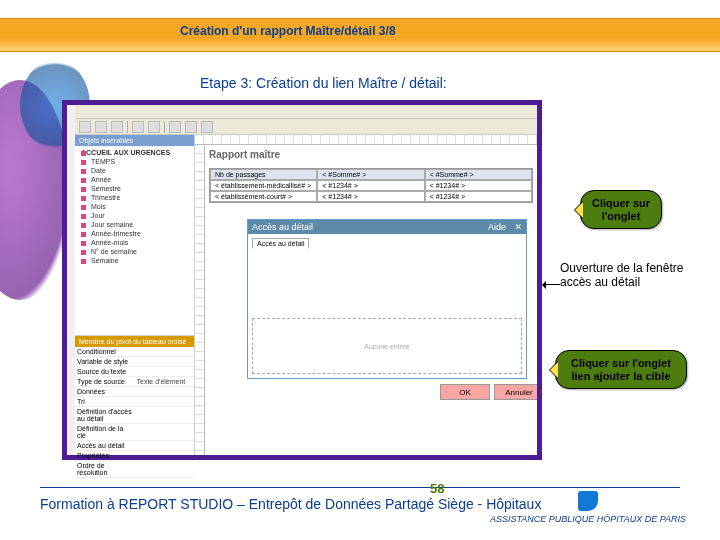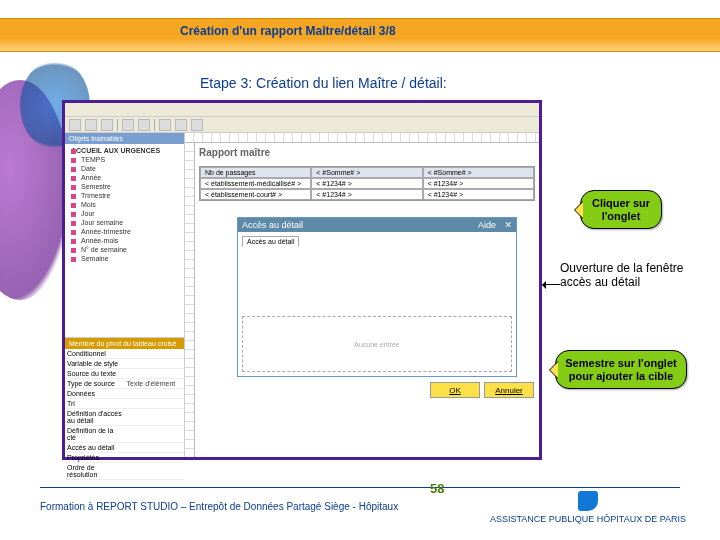--- a/index.html
+++ b/index.html
@@ -20,21 +20,21 @@
            border-radius: 50%; opacity: .7; }
   .blob2 { position: absolute; left: 20px; top: 60px; width: 70px; height: 90px;
            background: radial-gradient(circle, #1278d6 0%, #0a4f96 70%, transparent 75%);
            border-radius: 50%; opacity: .6; }
 
   .step-label { position: absolute; top: 75px; left: 200px;
                 color: #0b3d91; font-weight: normal; font-size: 14px; }
 
   
   .app { position: absolute; top: 100px; left: 62px; width: 480px; height: 360px;
-         border: 3px solid #4c1d95; background: #f0f0f0; font-size: 8px; }
+         border: 5px solid #4c1d95; background: #f0f0f0; font-size: 8px; padding-left: 8px; }
   .menubar { height: 14px; background: #ece9d8; border-bottom: 1px solid #ccc;
              display: flex; gap: 4px; padding: 1px 4px; }
   .toolbar { height: 16px; background: #ece9d8; border-bottom: 1px solid #ccc;
              display: flex; gap: 4px; padding: 1px 4px; align-items: center; }
   .toolbar .icon-btn { width: 12px; height: 12px; background: #ddd;
                        border: 1px solid #bbb; }
   .sep { width: 1px; height: 12px; background: #aaa; }
 
   .body3 { display: flex; height: calc(100% - 30px); }
 
@@ -82,21 +82,21 @@
   .tab.active { background: #fff; border-bottom: 1px solid #fff; }
   .detail-drop { position: absolute; bottom: 4px; left: 4px; right: 4px; height: 56px;
                  border: 1px dashed #aaa; display: flex; align-items: center;
                  justify-content: center; color: #aaa; font-size: 7px; }
   .detail-ok { position: absolute; right: 36px; bottom: -22px;
                width: 50px; height: 16px; font-size: 8px; }
   .detail-cancel { position: absolute; right: -18px; bottom: -22px;
                    width: 50px; height: 16px; font-size: 8px; }
 
   
-  .callout { position: absolute; background: #84cc16; border: 1.5px solid #000;
+  .callout { position: absolute; background: #4d7c0f; border: 1.5px solid #000;
              border-radius: 14px; font-size: 11px; font-weight: bold;
              text-align: center; padding: 6px 8px; line-height: 1.15;
              box-shadow: 1px 1px 2px rgba(0,0,0,.3); }
   .callout::after { content: ""; position: absolute; width: 0; height: 0; }
 
   #callout1 { top: 190px; left: 580px; width: 82px; }
   #callout1::after { left: -14px; top: 50%; transform: translateY(-50%);
                      border: 8px solid transparent; border-right-color: #ffe24d; }
   #callout1::before { content: ""; position: absolute; left: -16px; top: 50%;
                       transform: translateY(-50%); border: 9px solid transparent;
@@ -113,29 +113,29 @@
   #callout2::after { left: -14px; top: 50%; transform: translateY(-50%);
                      border: 8px solid transparent; border-right-color: #ffe24d; }
   #callout2::before { content:""; position:absolute; left:-16px; top:50%;
                       transform: translateY(-50%); border:9px solid transparent;
                       border-right-color:#000; }
 
   
   .footer-rule { position: absolute; left: 40px; right: 40px; bottom: 52px;
                  height: 1px; background: #0b3d91; }
   .footer-text { position: absolute; left: 40px; bottom: 28px;
-                 font-size: 10px; color: #0b3d91; }
+                 font-size: 14px; color: #0b3d91; }
   .slide-num { position: absolute; left: 430px; bottom: 44px;
                font-size: 13px; color: #4d7c0f; font-weight: bold; }
   .logo { position: absolute; right: 34px; bottom: 16px; font-size: 9px;
-          color: #0b3d91; text-align: center; line-height: 1.0; }
+          color: #0b3d91; text-align: center; line-height: 1.0; font-style: italic; }
   .logo-icon { width: 20px; height: 20px; background: #1278d6; display:inline-block;
                border-radius: 3px 3px 10px 3px; margin-bottom: 2px; }
 
-  button.win { background: #fde047; border: 1px solid #999; text-decoration: underline; }
+  button.win { background: #fca5a5; border: 1px solid #999; }
 </style>
 </head>
 <body>
 
 <div class="slide">
 
   <div class="header-bar"></div>
   <h1 class="slide-title">Création d'un rapport Maître/détail 3/8</h1>
 
   <div class="blob1"></div>
@@ -268,21 +268,21 @@
         </div>
       </div>
     </div>
   </div>
 
   <div id="callout1" class="callout">Cliquer sur l'onglet</div>
 
   <div class="note-arrow"></div>
   <div class="note">Ouverture de la fenêtre accès au détail</div>
 
-  <div id="callout2" class="callout">Semestre sur l'onglet pour ajouter la cible</div>
+  <div id="callout2" class="callout">Cliquer sur l'onglet lien ajouter la cible</div>
 
   <div class="footer-rule"></div>
   <div class="footer-text">Formation à REPORT STUDIO – Entrepôt de Données Partagé Siège - Hôpitaux</div>
   <div class="slide-num">58</div>
   <div class="logo">
     <span class="logo-icon"></span><br>
     <span>ASSISTANCE PUBLIQUE
 HÔPITAUX DE PARIS</span>
   </div>
 

